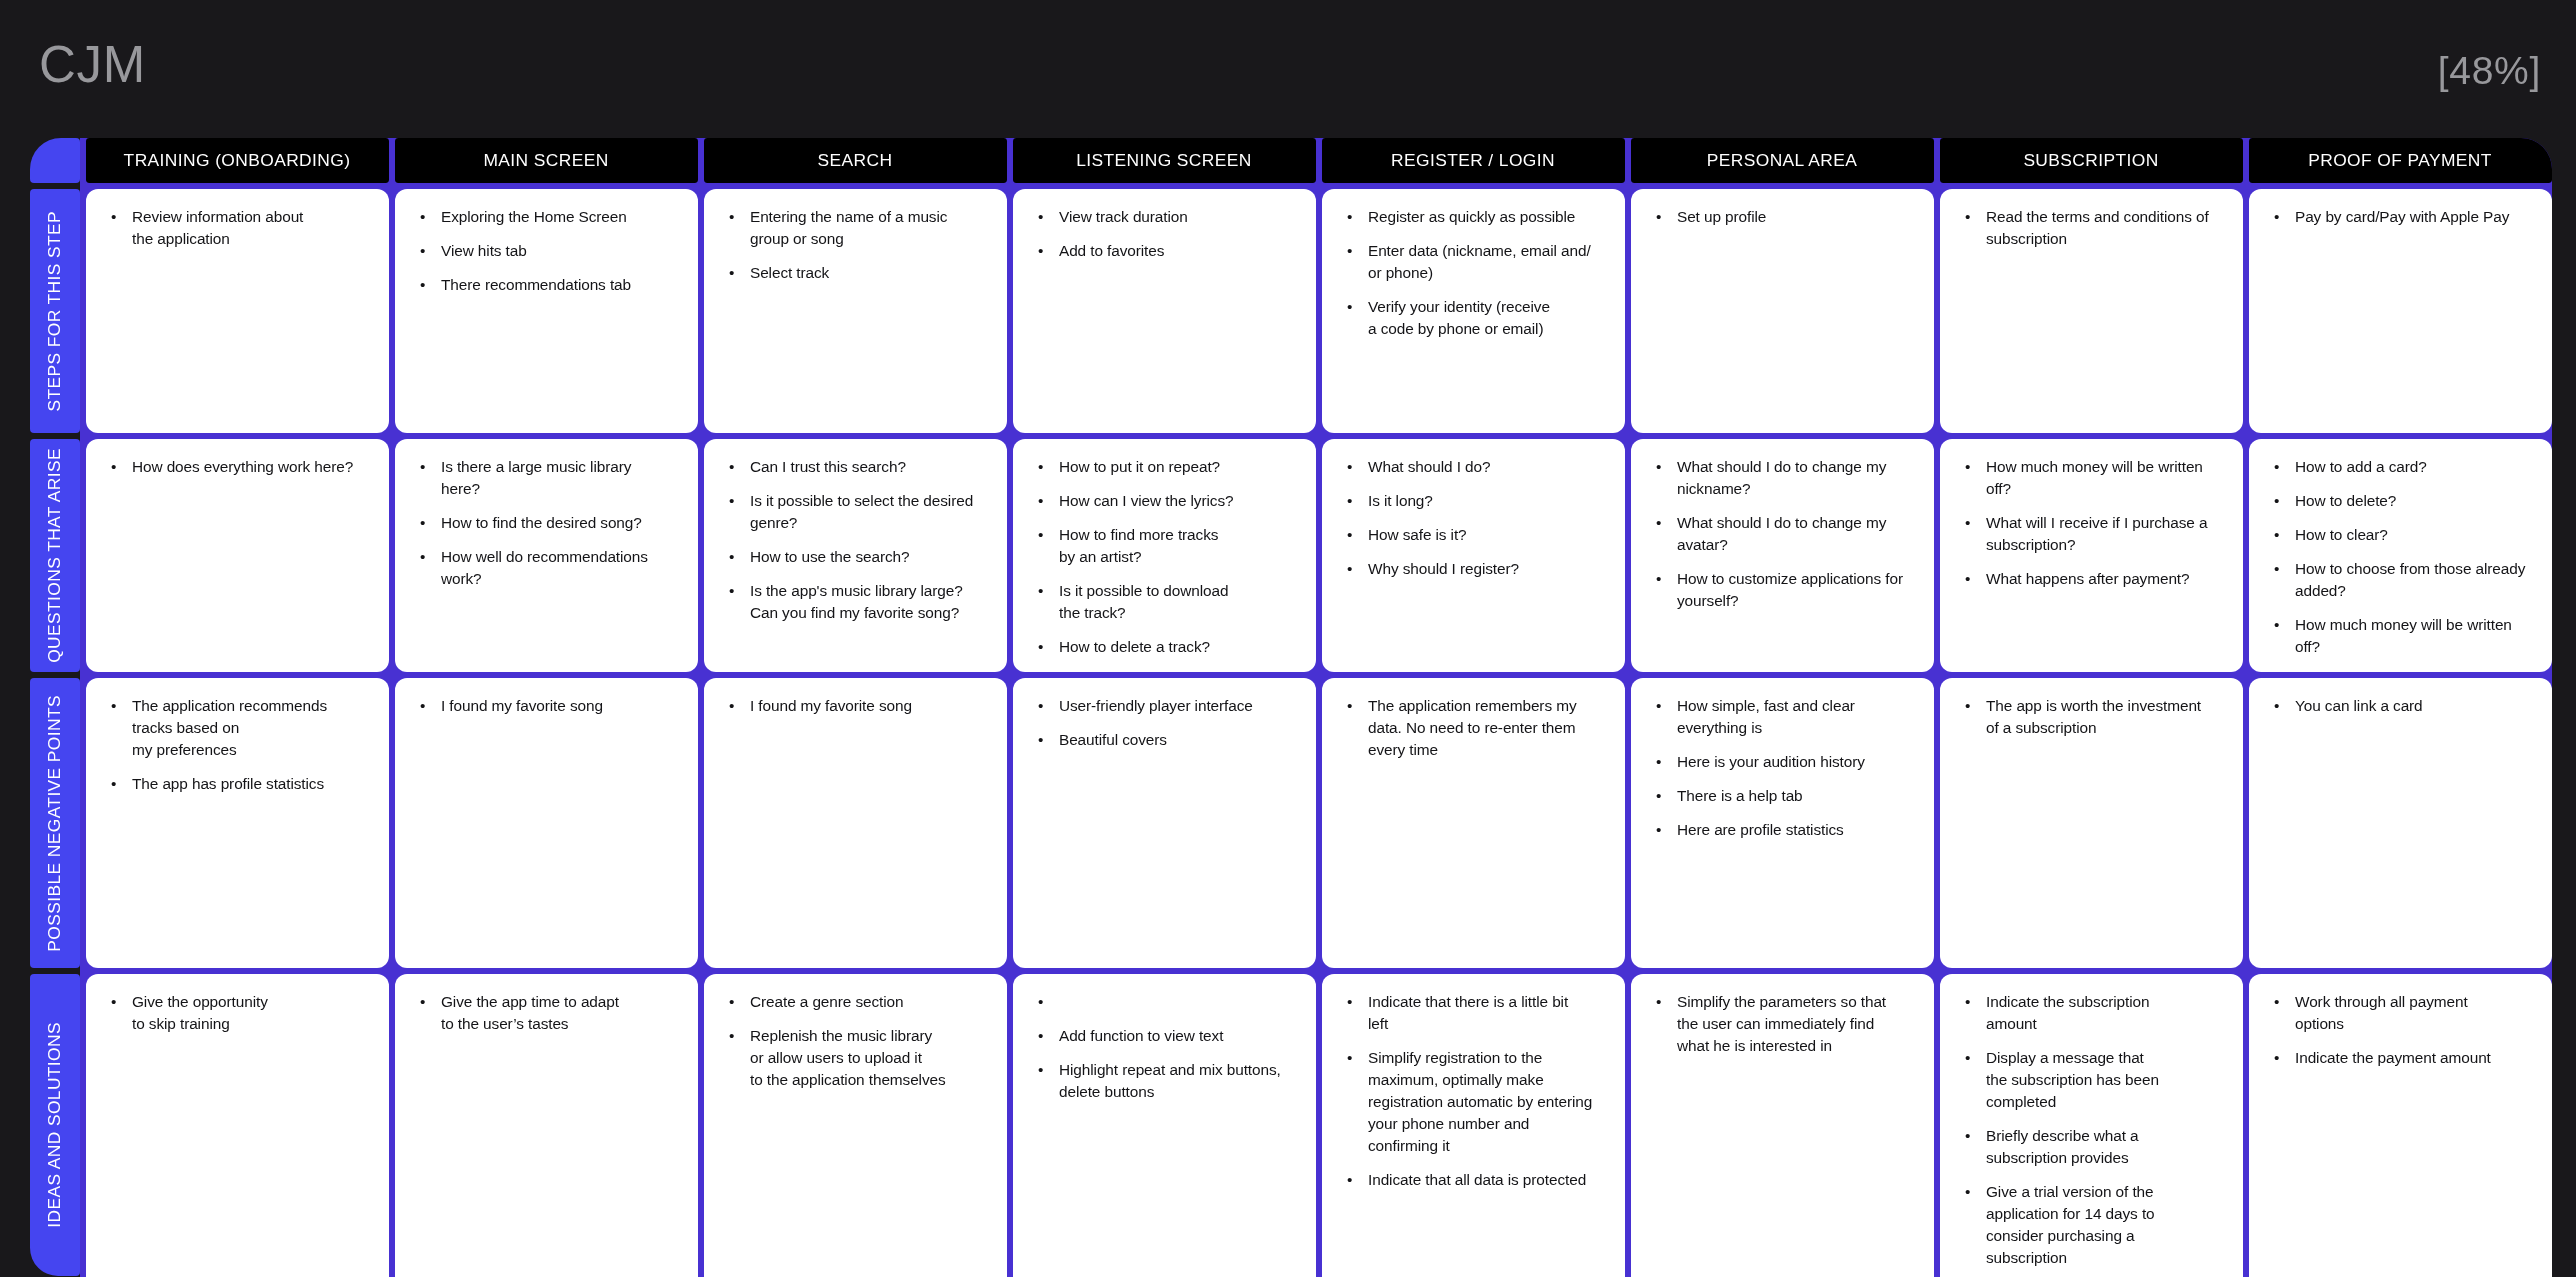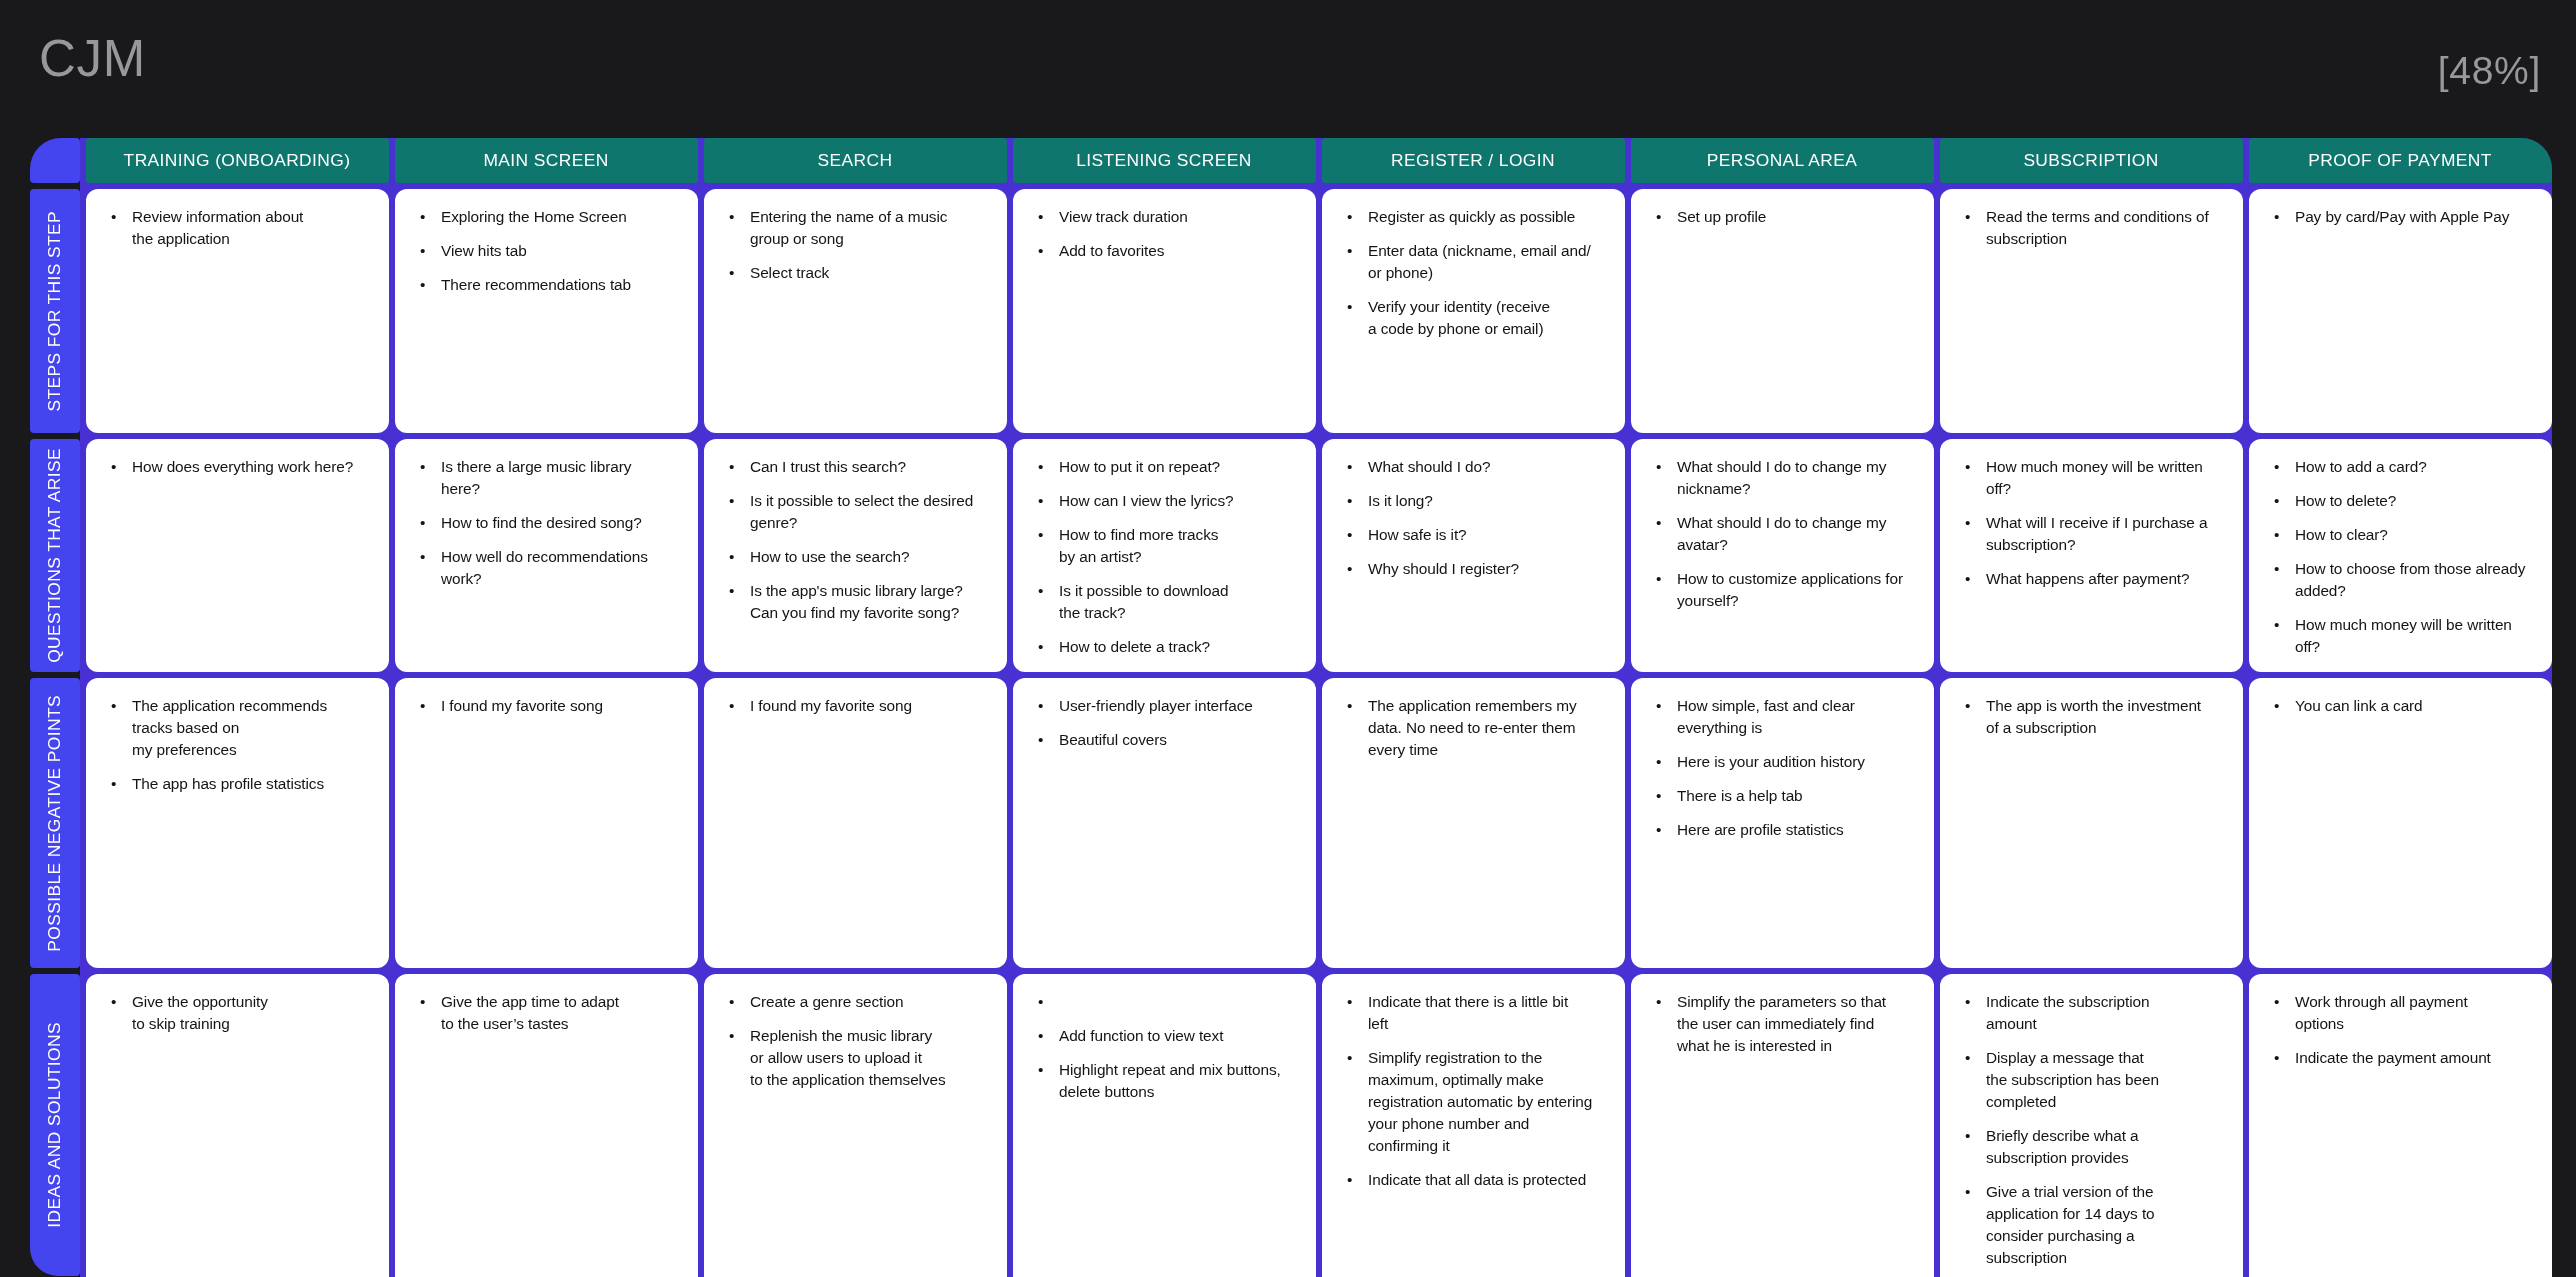--- a/index.html
+++ b/index.html
@@ -10,21 +10,21 @@
     overflow: hidden;
     background: #19181b;
     font-family: "Liberation Sans", "DejaVu Sans", sans-serif;
   }
   .topbar {
     position: absolute;
     left: 0; top: 0;
     width: 100%;
     display: flex;
     justify-content: space-between;
-    align-items: center;
+    align-items: flex-end;
     box-sizing: border-box;
     padding: 27px 35px 0 39px;
   }
   .page-title {
     color: #98989c;
     font-size: 51px;
     line-height: 1;
     letter-spacing: 0.7px;
   }
   .zoom-indicator {
@@ -73,21 +73,21 @@
   .grid {
     background: #4831d2;
     padding-left: 6px;
     display: grid;
     grid-template-columns: repeat(8, 303px);
     grid-template-rows: 45px 244px 233px 290px 335px;
     gap: 6px;
     border-top-right-radius: 31px;
   }
   .header-cell {
-    background: #0f766e;
+    background: #000000;
     border-radius: 3.4px;
     display: flex;
     align-items: center;
     justify-content: center;
   }
   .header-cell.last { border-top-right-radius: 31px; }
   .header-text {
     color: #ffffff;
     font-size: 17.4px;
     letter-spacing: 0.4px;

